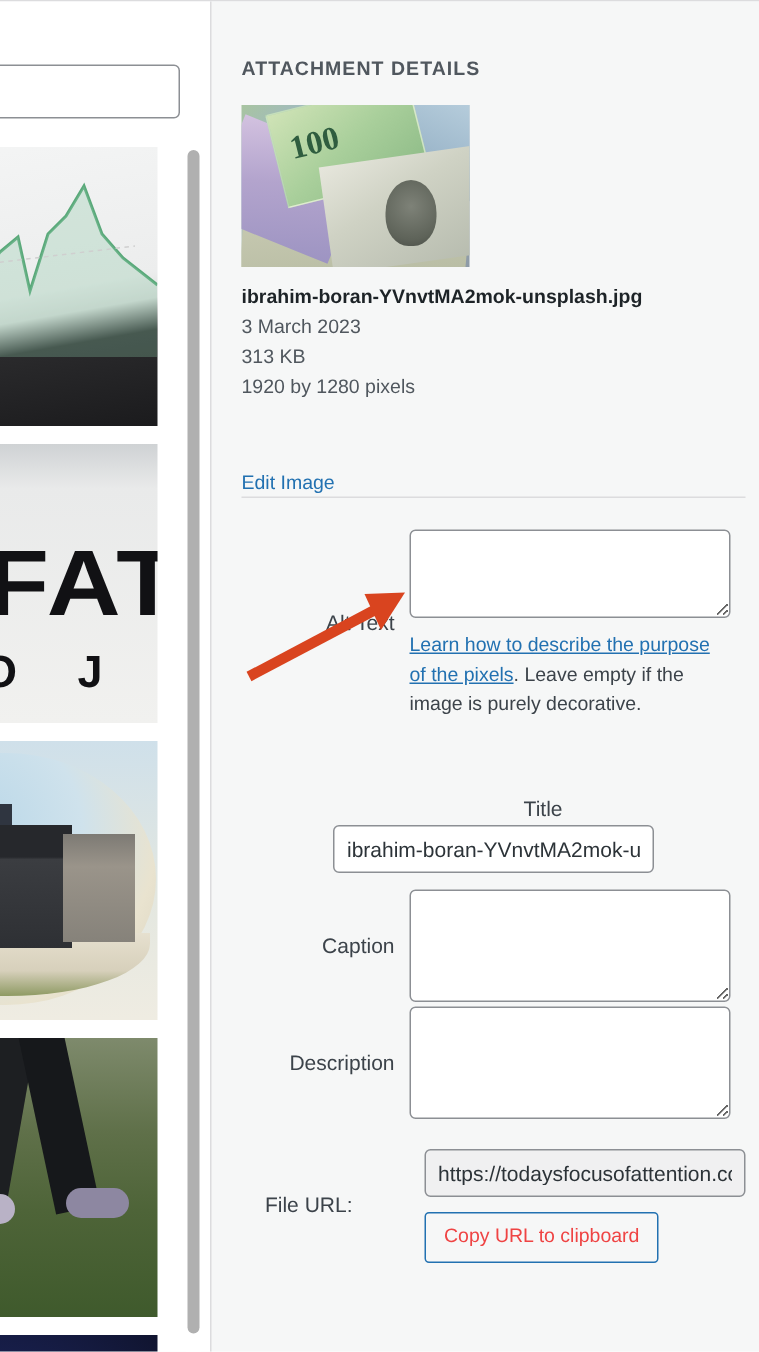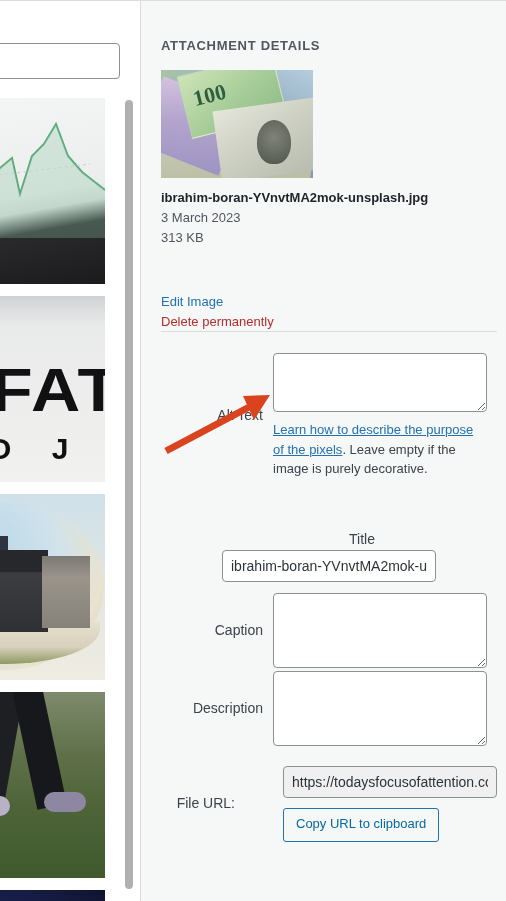--- a/index.html
+++ b/index.html
@@ -326,21 +326,21 @@
     text-decoration: underline;
     cursor: pointer;
   }
   .copy-btn {
     display: inline-block;
     margin-top: 10px;
     padding: 5px 12px 6px;
     border: 1px solid #2271b1;
     border-radius: 3px;
     background: #f6f7f7;
-    color: #0369a1;
+    color: #ef4444;
     font-family: "Liberation Sans", sans-serif;
     font-size: 13px;
     line-height: 1.6;
     cursor: pointer;
   }
 
   
   #field-alt         { top: 352px; }
   #field-title       { top: 528px; flex-direction: column; }
   #field-caption     { top: 592px; }
@@ -419,22 +419,22 @@
         <div class="note-a">
           <span class="denom">100</span>
         </div>
         <div class="note-c"></div>
         <div class="face"></div>
       </div>
 
       <div class="filename">ibrahim-boran-YVnvtMA2mok-unsplash.jpg</div>
       <div class="meta-line">3 March 2023</div>
       <div class="meta-line">313 KB</div>
+      <div class="meta-line">1920 by 1280 pixels</div>
       <a class="edit-link">Edit Image</a>
-      <a class="delete-link">Delete permanently</a>
     </div>
 
     <div class="divider"></div>
 
     <div class="field" id="field-alt">
       <div class="field-label">Alt Text</div>
       <div class="field-control">
         <textarea class="wp-textarea" rows="3" style="height: 59px;" placeholder=""></textarea>
         <div class="help-text"><a>Learn how to describe the purpose of the pixels</a><span>. Leave empty if the image is purely decorative.</span></div>
       </div>

